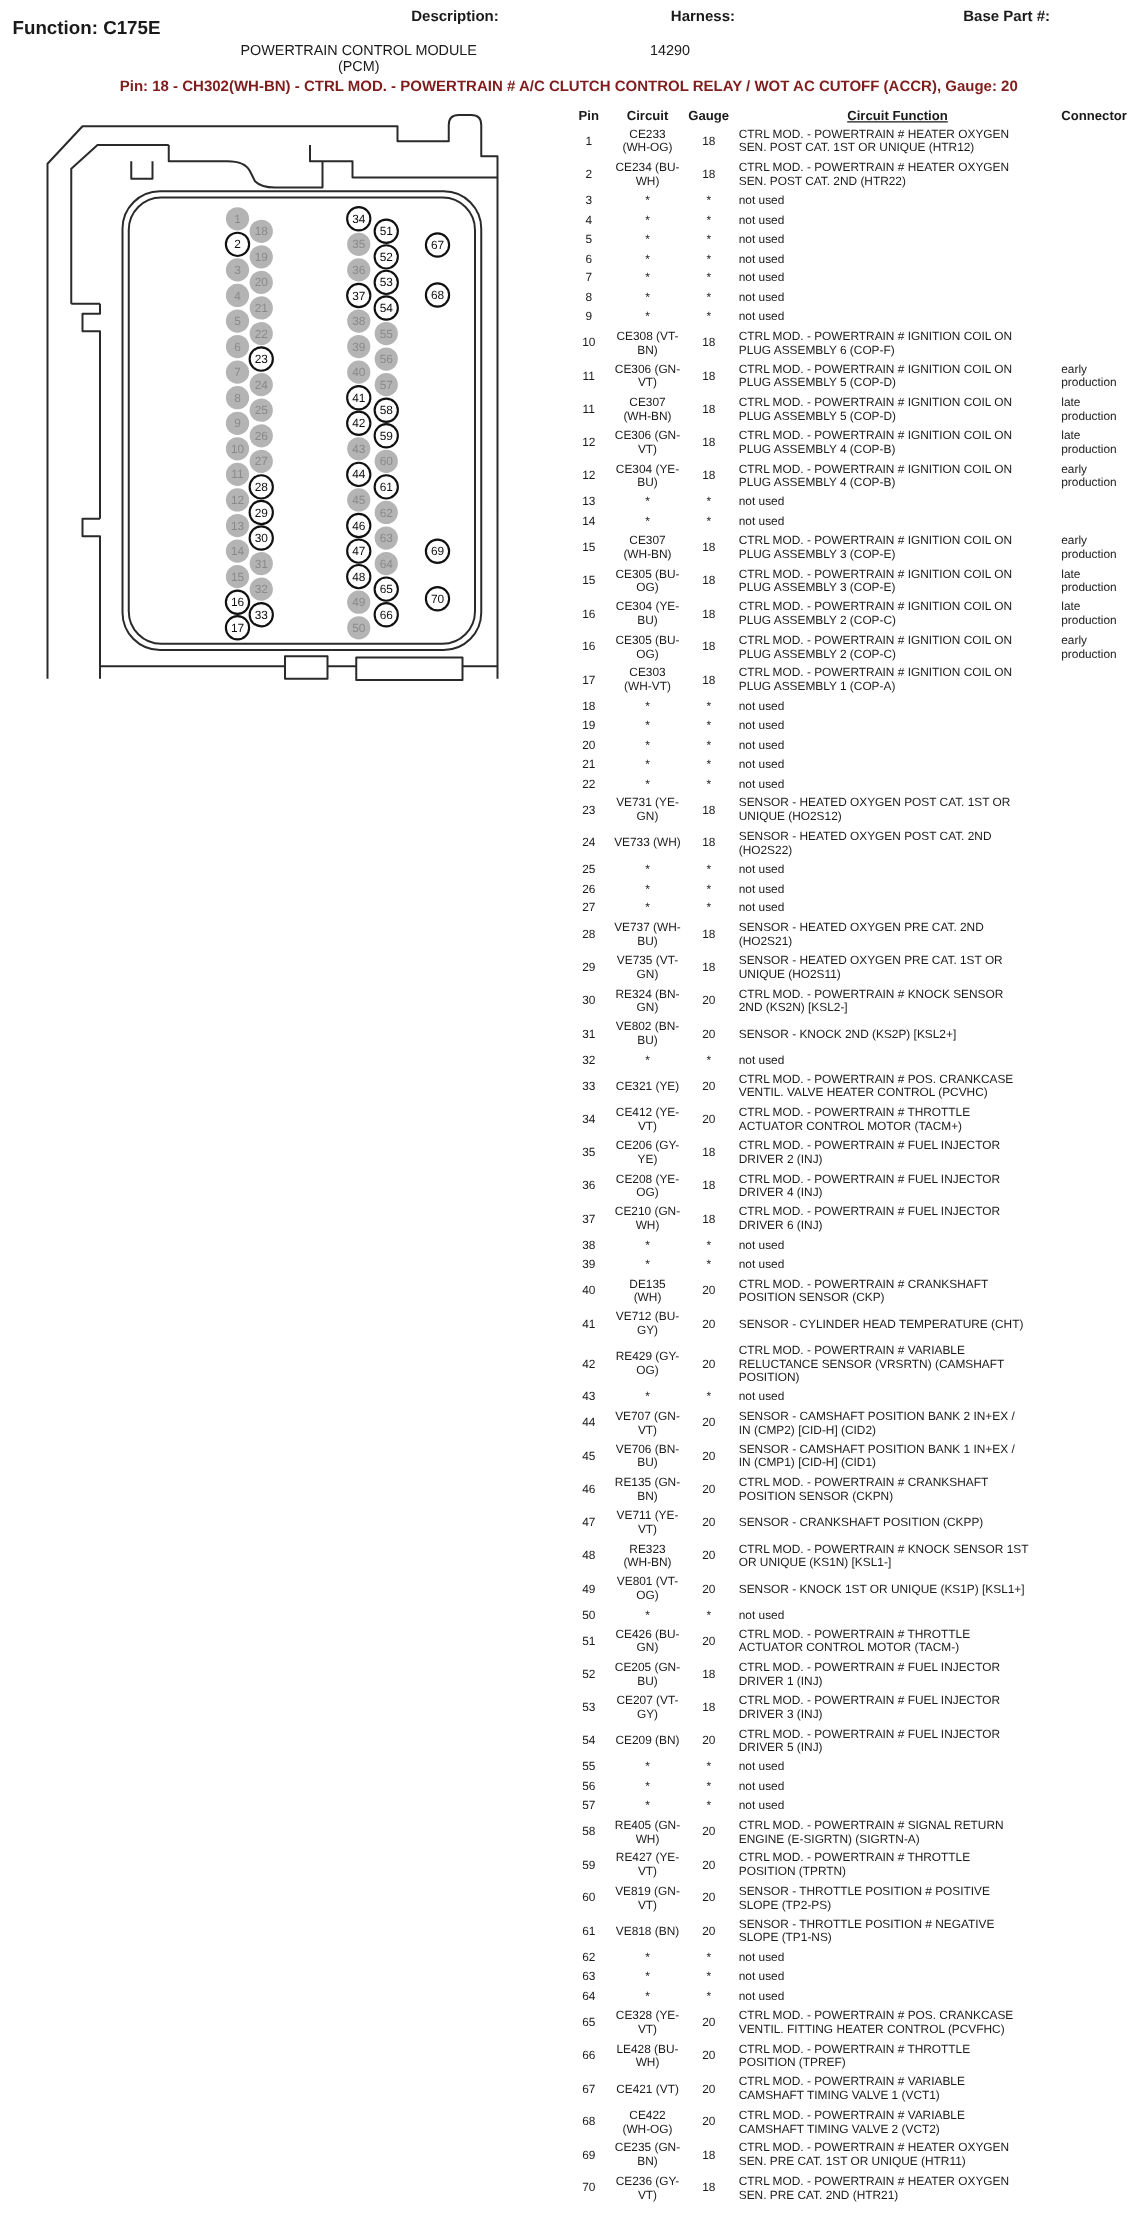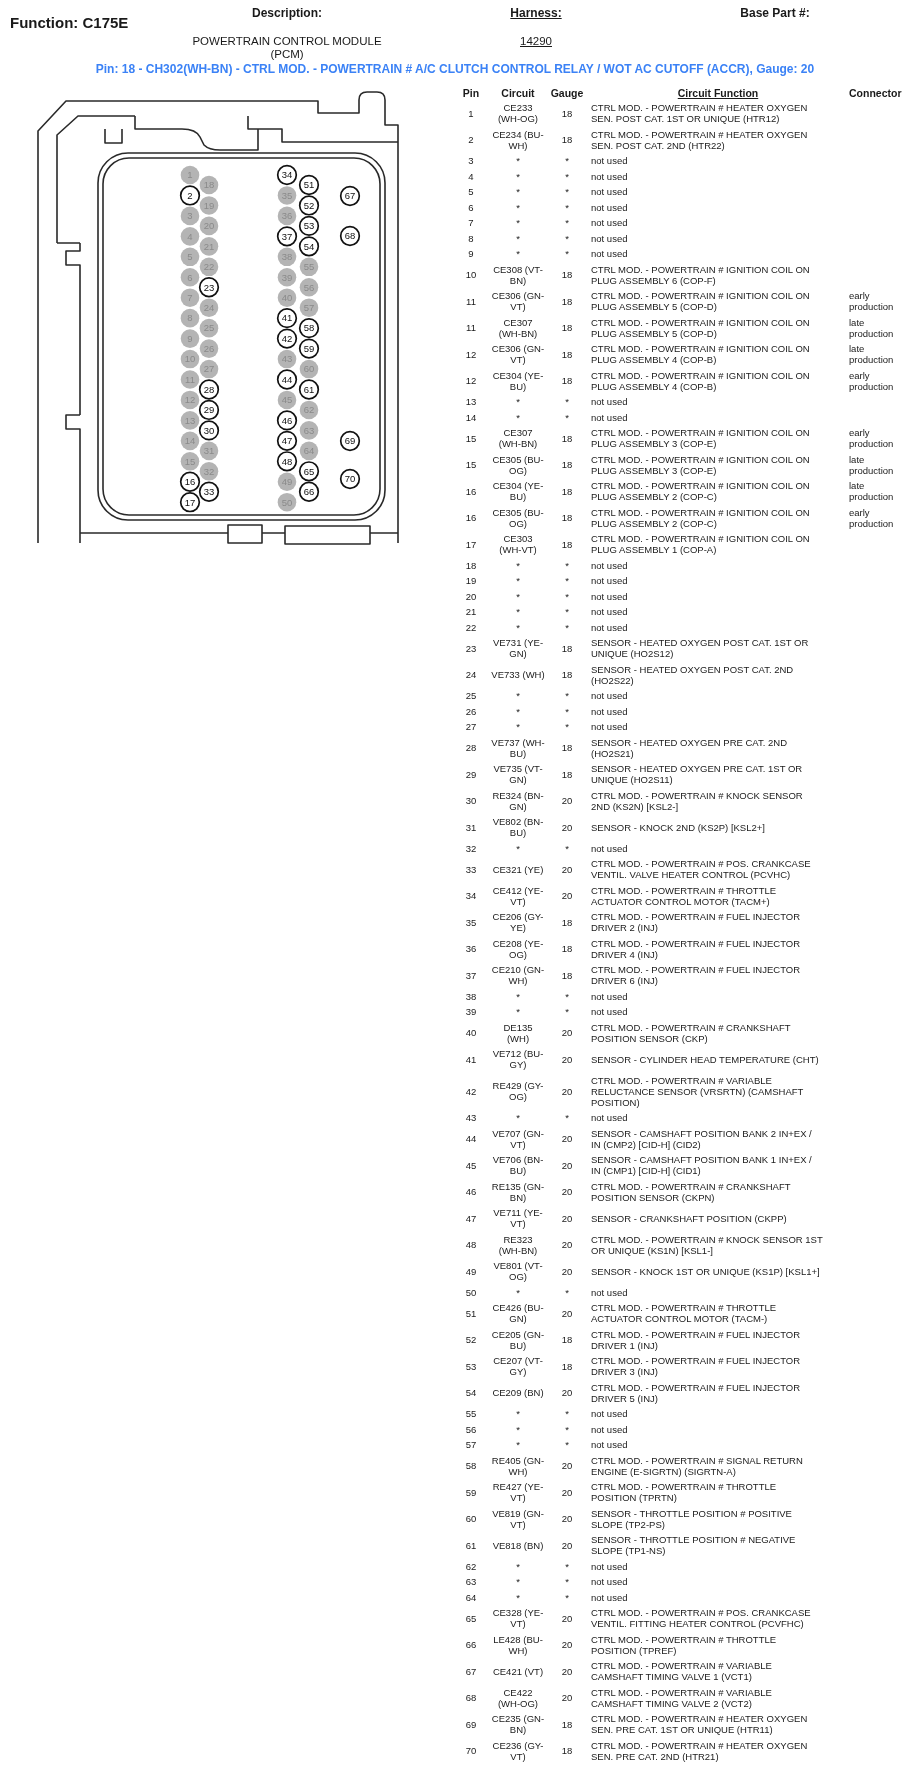--- a/index.html
+++ b/index.html
@@ -1,24 +1,24 @@
 <!DOCTYPE html>
 <html><head>
 <meta charset="utf-8">
 <style>
   html,body{margin:0;padding:0;background:#fff;}
   .page{position:relative;width:910px;height:1773px;background:#fff;overflow:hidden;
         font-family:"Liberation Sans",sans-serif;color:#1a1a1a;}
   
   .hdr-connector{position:absolute;left:10px;top:14px;font-size:15px;font-weight:bold;white-space:nowrap;}
   .hdr-block{position:absolute;text-align:center;}
-  .hdr-label{font-size:12px;font-weight:bold;}
+  .hdr-label{font-size:12px;font-weight:bold;text-align:right;}
   .hdr-value{font-size:11.5px;margin-top:15px;white-space:pre-line;line-height:13px;}
   #desc-block{left:175px;top:6px;width:224px;}
-  #harness-block{left:484px;top:6px;width:104px;text-decoration:underline;}
+  #harness-block{left:484px;top:6px;width:104px;}
   #basepart-block{left:710px;top:6px;width:130px;}
   .pin-highlight{position:absolute;left:0;top:62px;width:910px;text-align:center;
         font-size:12px;font-weight:bold;}
   
   #connector-svg{position:absolute;left:30px;top:85px;}
   
   .pin-table{position:absolute;left:455px;top:85px;width:455px;}
   .thead{display:flex;align-items:center;height:15px;font-weight:bold;font-size:10.5px;}
   .trow{display:flex;align-items:center;padding:2.25px 0;}
   .cell{font-size:9.5px;line-height:11px;white-space:pre-line;}
@@ -48,21 +48,21 @@
   <div class="hdr-block" id="harness-block">
     <div class="hdr-label">Harness:</div>
     <div class="hdr-value">14290</div>
   </div>
 
   <div class="hdr-block" id="basepart-block">
     <div class="hdr-label">Base Part #:</div>
     <div class="hdr-value"></div>
   </div>
 
-  <div class="pin-highlight" style="color: #3b82f6;">Pin: 18 - CH302(WH-BN) - CTRL MOD. - POWERTRAIN # A/C CLUTCH CONTROL RELAY / WOT AC CUTOFF (ACCR), Gauge: 20</div>
+  <div class="pin-highlight" style="color: #7f1d1d;">Pin: 18 - CH302(WH-BN) - CTRL MOD. - POWERTRAIN # A/C CLUTCH CONTROL RELAY / WOT AC CUTOFF (ACCR), Gauge: 20</div>
 
   <svg id="connector-svg" width="380" height="460" viewBox="0 0 380 460">
     <g id="outline-group" fill="none" stroke-width="1.6" stroke-linejoin="round" stroke="#2a2a2a">
       <path d="M8,458 L8,46 L36,16 L288,16 L288,28 L329,28 L329,15 Q329,7 337,7 L347,7 Q355,7 355,15 L355,28 L355,40 L368,40 L368,458"></path>
       <path d="M27,158 L27,50 L48,31 L105,31 M105,31 L105,44 L152,44 Q166,44 170,52 L174,60 Q179,65 190,65 L228,65 L228,44 L218,44 L218,31 M228,44 L252,44 L252,57 L368,57 M75,44 L75,58 L92,58 L92,44"></path>
       <path d="M27,158 L50,158 M50,158 L50,166 L36,166 L36,180 L50,180 L50,330 M50,330 L36,330 L36,344 L50,344 L50,458"></path>
       <rect x="68" y="68" width="287" height="367" rx="30" fill="#ffffff"></rect>
       <rect x="73" y="73" width="277" height="357" rx="26" fill="#ffffff"></rect>
       <path d="M50,448 L198,448 M232,448 L255,448 M340,448 L368,448"></path>
       <rect x="198" y="440" width="34" height="18"></rect>

